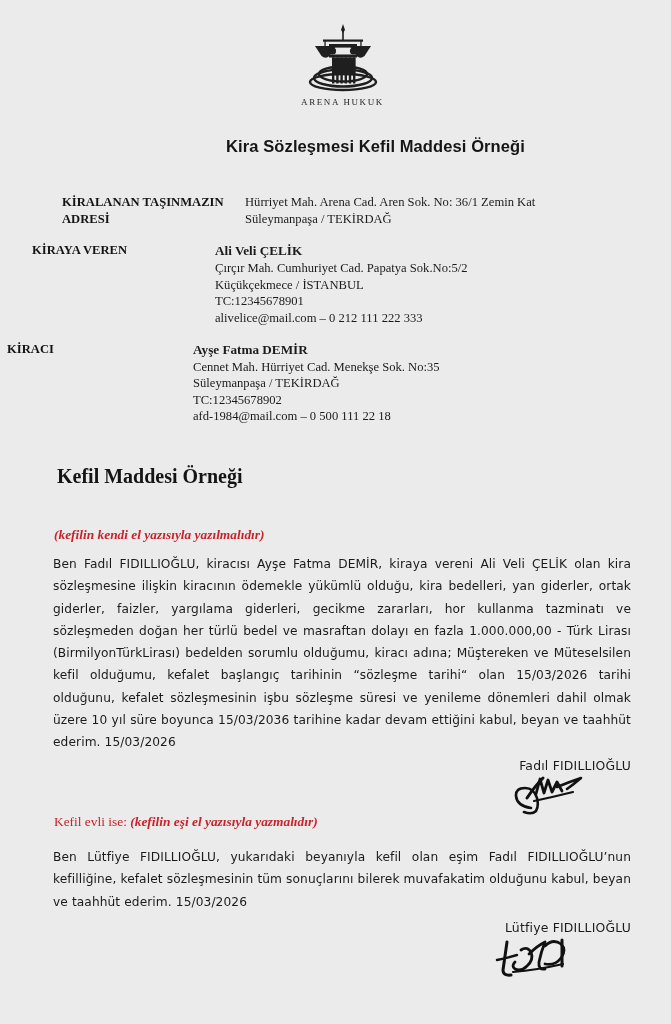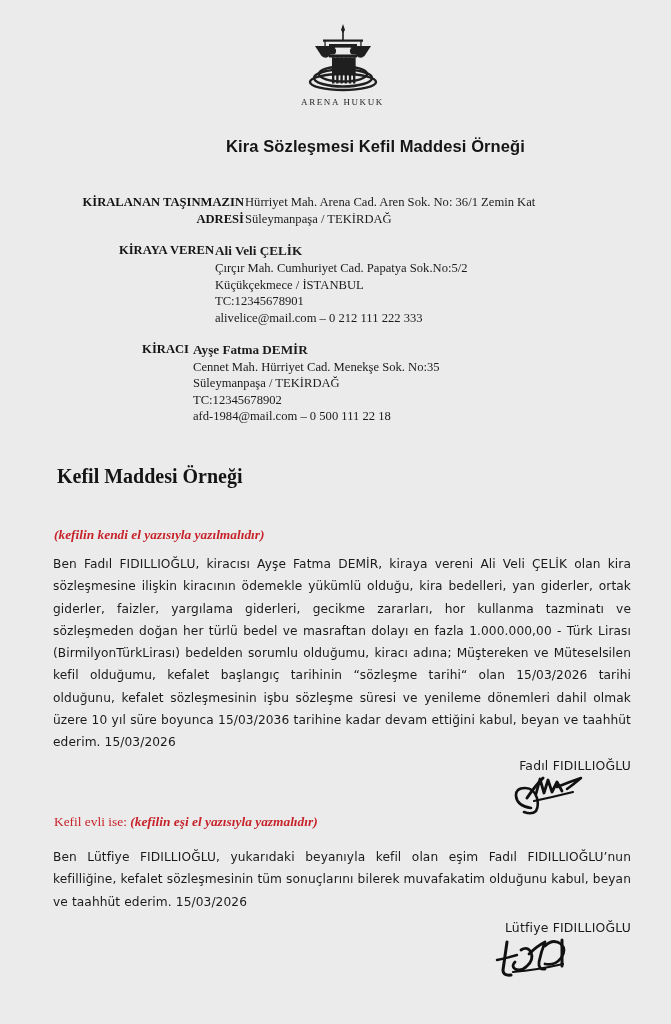--- a/index.html
+++ b/index.html
@@ -69,21 +69,20 @@
     align-items: flex-start;
     margin-bottom: 12px;
   }
   .info-label {
     font-family: "Liberation Serif", serif;
     font-weight: bold;
     font-size: 12.6px;
     line-height: 16.5px;
     color: #141414;
     flex: 0 0 auto;
-    text-align: right;
   }
   .row-address .info-label { width: 182px; padding-left: 55px; }
   .row-lessor  .info-label { width: 182px; padding-left: 25px; }
   .row-tenant  .info-label { width: 182px; }
 
   .info-value {
     font-family: "Liberation Serif", serif;
     font-size: 12.6px;
     line-height: 16.6px;
     color: #1b1b1b;

